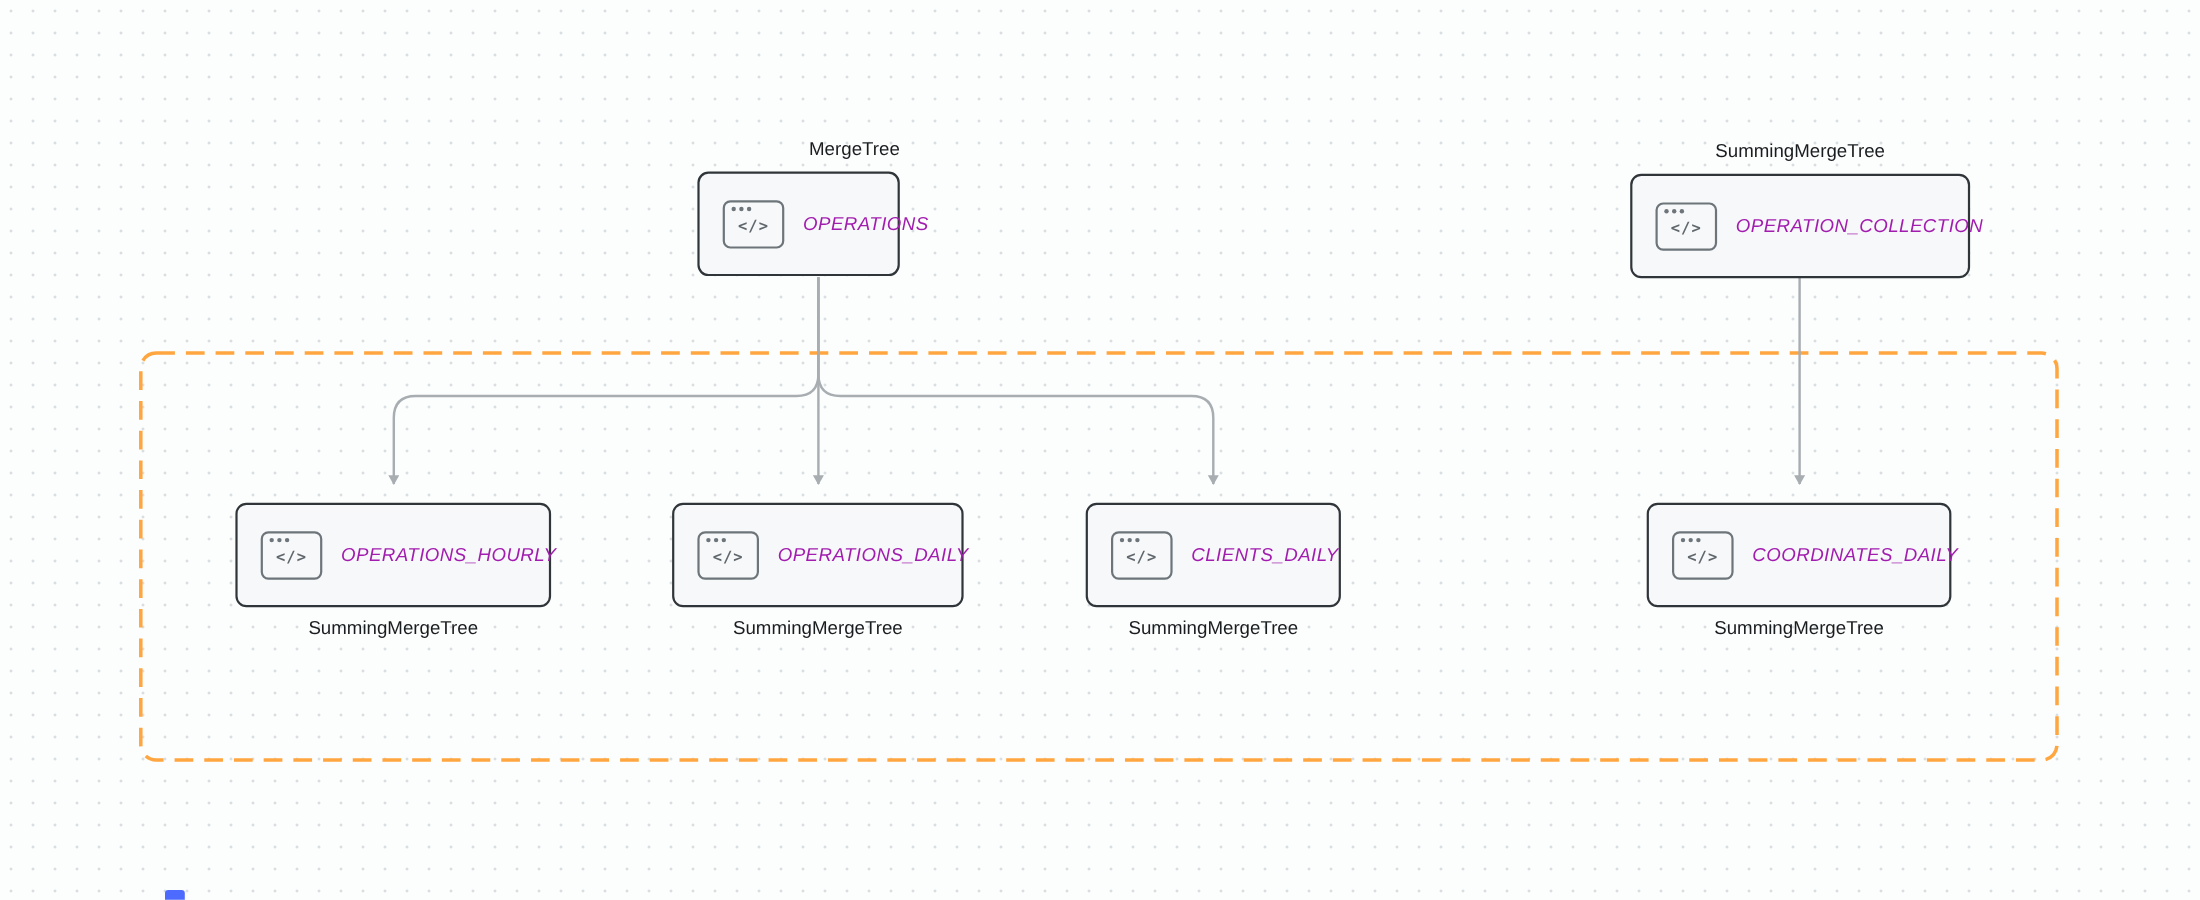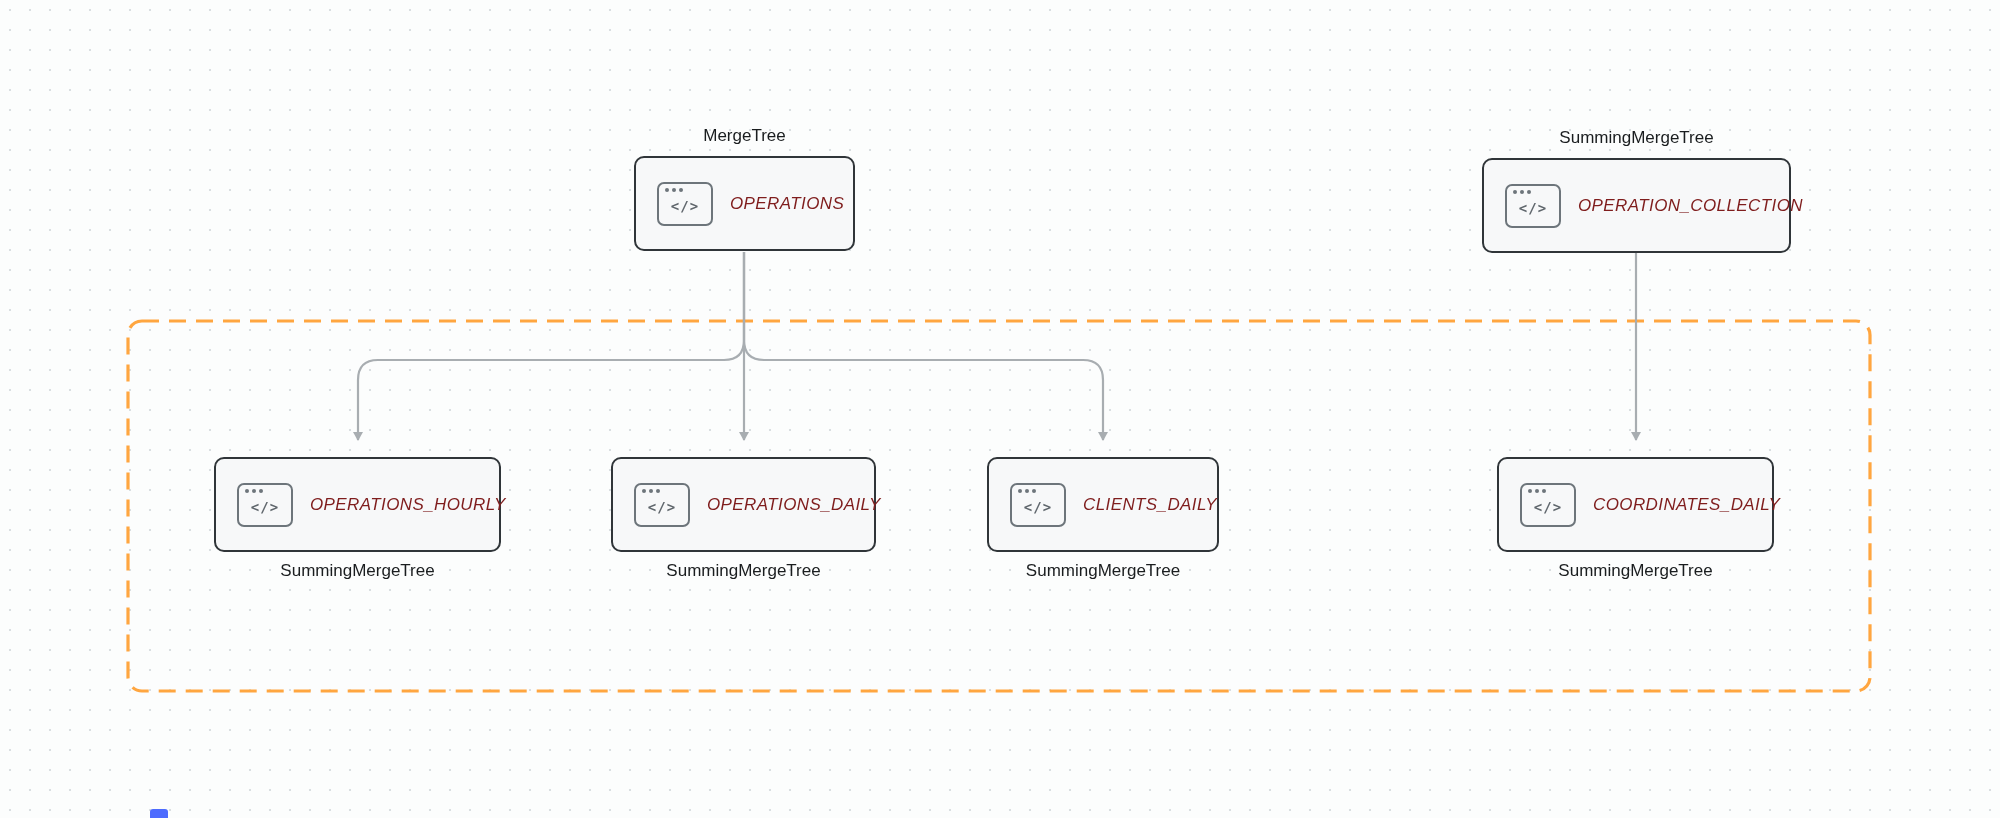--- a/index.html
+++ b/index.html
@@ -25,21 +25,21 @@
   .engine-below{ margin-top:9px; }
   .node-box{
     width:100%; height:95px;
     background:#f7f8f9;
     border:2px solid #303539;
     border-radius:10px;
     display:flex; align-items:center; gap:17px;
     padding:0 18px 0 21px;
   }
   .node-label{
-    font-style:italic; font-size:17px; color:#7f1d1d; letter-spacing:.4px;
+    font-style:italic; font-size:17px; color:#a21caf; letter-spacing:.4px;
     white-space:nowrap;
   }
   .win-icon{
     flex:0 0 auto;
     width:56px; height:44px;
     border:2px solid #6d757b; border-radius:7px;
     display:flex; flex-direction:column;
     padding:4px 6px; background:transparent;
   }
   .win-dots{ display:flex; gap:3px; align-items:center; }
@@ -75,21 +75,21 @@
 
     <path d="M 744 252 V 340 Q 744 360 724 360 H 378 Q 358 360 358 380 V 440" fill="none" stroke="#A8ADB1" stroke-width="2.2" marker-end="url(#arrow)"></path>
 
     <path d="M 744 252 V 440" fill="none" stroke="#A8ADB1" stroke-width="2.2" marker-end="url(#arrow)"></path>
 
     <path d="M 744 252 V 340 Q 744 360 764 360 H 1083 Q 1103 360 1103 380 V 440" fill="none" stroke="#A8ADB1" stroke-width="2.2" marker-end="url(#arrow)"></path>
 
     <path d="M 1636 250 V 440" fill="none" stroke="#A8ADB1" stroke-width="2.2" marker-end="url(#arrow)"></path>
   </svg>
 
-  <div class="node-wrap" style="left:634px; top:126px; width:221px;">
+  <div class="node-wrap" style="left:634px; top:126px; width:184px;align-items:flex-end;">
     <span class="engine-label engine-above">MergeTree</span>
     <div class="node-box">
       <span class="win-icon">
         <span class="win-dots">
             <i></i>
             <i></i>
             <i></i>
           </span>
         <span class="win-code">&lt;/&gt;</span>
       </span>

